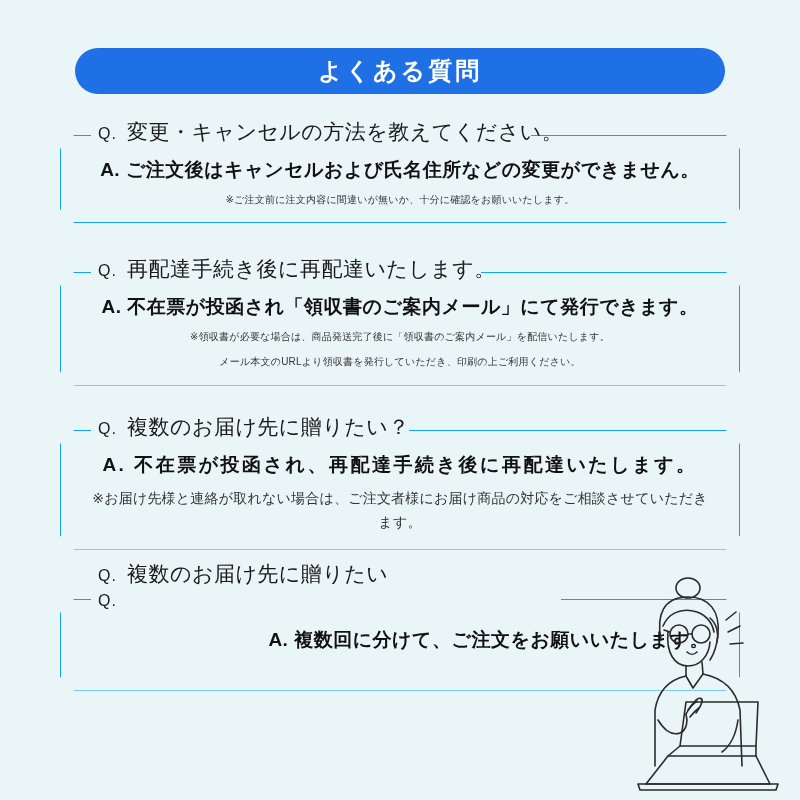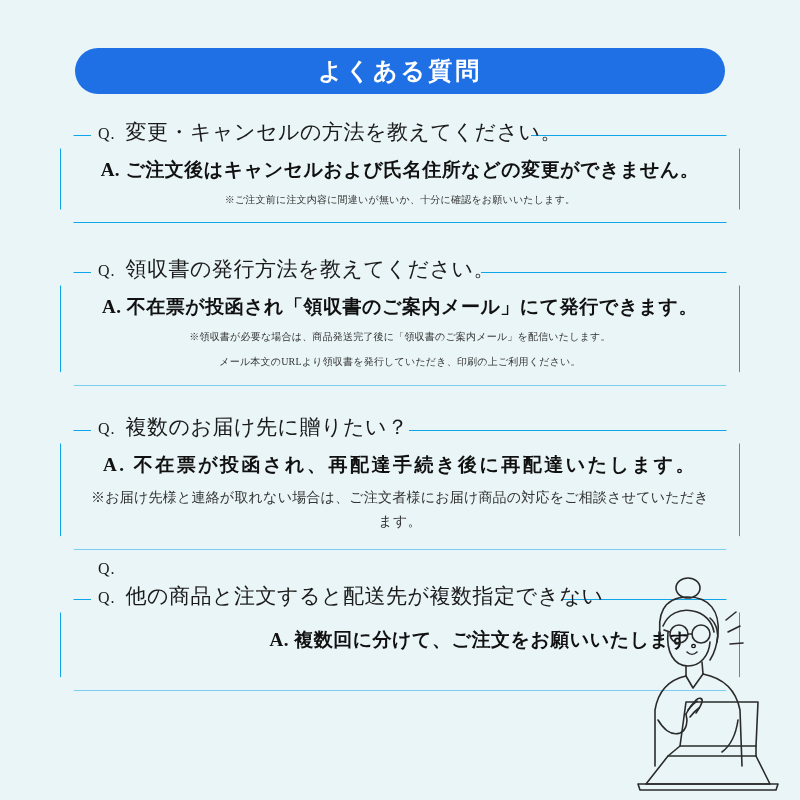--- a/index.html
+++ b/index.html
@@ -14,21 +14,20 @@
     font-family: "Liberation Sans", "DejaVu Sans", sans-serif;
     color: #1a1a1a;
     overflow: hidden;
     position: relative;
   }
 
   .page {
     position: relative;
     width: 800px;
     height: 800px;
-    font-family: Liberation Serif, serif;
   }
 
   
   .title-banner {
     position: absolute;
     left: 75px;
     top: 48px;
     width: 650px;
     height: 46px;
     background: #1f6fe5;
@@ -174,21 +173,21 @@
         <span>A.</span>
         <span>ご注文後はキャンセルおよび氏名住所などの変更ができません。</span>
       </div>
       <div class="note">※ご注文前に注文内容に間違いが無いか、十分に確認をお願いいたします。</div>
     </div>
   </div>
 
   <div class="faq-block" id="faq-2">
     <div class="question-row">
       <span class="q-mark">Q.</span>
-      <span class="q-text">領収書の発行方法を教えてください。</span>
+      <span class="q-text">再配達手続き後に再配達いたします。</span>
     </div>
     <div class="answer-box">
       <div class="q-cover" style="width:390px;"></div>
       <div class="answer-main">
         <span>A.</span>
         <span>不在票が投函され「領収書のご案内メール」にて発行できます。</span>
       </div>
       <div class="note">※領収書が必要な場合は、商品発送完了後に「領収書のご案内メール」を配信いたします。</div>
       <div class="note" style="margin-top:8px;">メール本文のURLより領収書を発行していただき、印刷の上ご利用ください。</div>
     </div>
@@ -205,24 +204,24 @@
         <span>A.</span>
         <span>不在票が投函され、再配達手続き後に再配達いたします。</span>
       </div>
       <div class="note note-sm">※お届け先様と連絡が取れない場合は、ご注文者様にお届け商品の対応をご相談させていただきます。</div>
     </div>
   </div>
 
   <div class="faq-block" id="faq-4">
     <div class="question-row">
       <span class="q-mark">Q.</span>
-    </div>
-    <div class="question-row">
-      <span class="q-mark">Q.</span>
-      <span class="q-text">他の商品と注文すると配送先が複数指定できない</span>
+      <span class="q-text">複数のお届け先に贈りたい</span>
+    </div>
+    <div class="question-row">
+      <span class="q-mark">Q.</span>
     </div>
     <div class="answer-box">
       <div class="q-cover" style="width:470px; top:-43px; height:52px;"></div>
       <div class="answer-main">
         <span>A.</span>
         <span>複数回に分けて、ご注文をお願いいたします。</span>
       </div>
     </div>
   </div>
 

